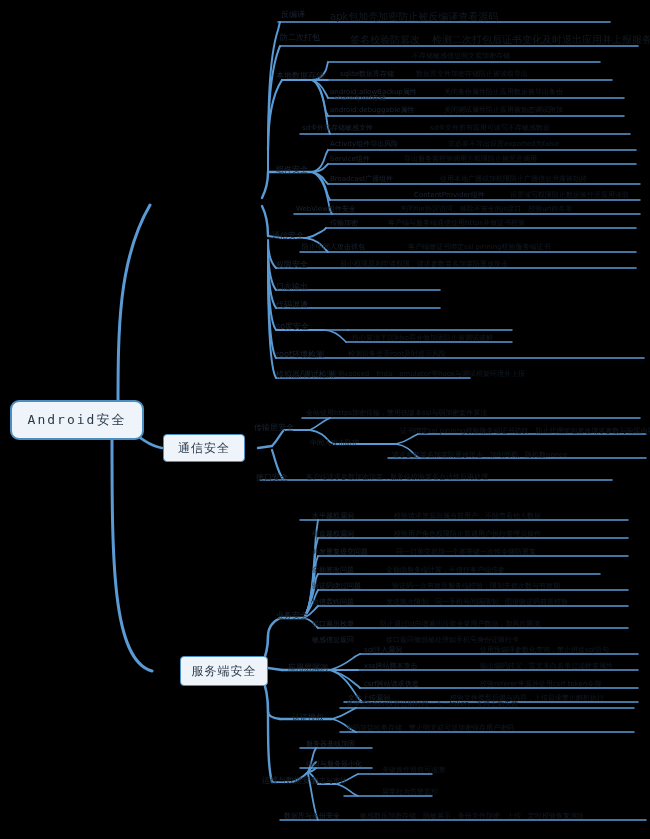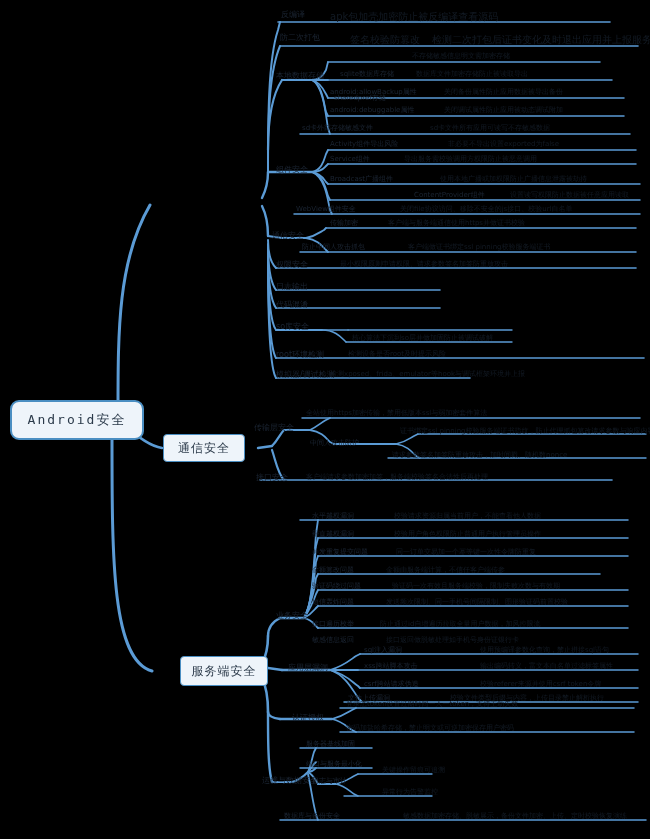--- a/index.html
+++ b/index.html
@@ -325,15 +325,15 @@
   <div class="txt v s" style="left:346px; top:701px;">登录态token设置过期时间一人一token，支持主动失效</div>
   <div class="txt v s" style="left:346px; top:725px;">密码加盐哈希存储，禁止明文或可逆加密保存用户密码</div>
 
   <div class="txt k" style="left:262px; top:777px;">运维与数据安全</div>
   <div class="txt k s" style="left:306px; top:741px;">服务器基线加固</div>
   <div class="txt k s" style="left:306px; top:761px;">端口与服务最小化</div>
   <div class="txt k s" style="left:312px; top:778px;">日志与审计</div>
   <div class="txt v s" style="left:382px; top:767px;">关键操作留痕可追溯</div>
   <div class="txt v s" style="left:382px; top:789px;">异常行为告警监控</div>
   <div class="txt k s" style="left:284px; top:813px;">数据库与备份安全</div>
-  <div class="txt v s" style="left:360px; top:813px;margin-left:43px;">敏感数据加密存储、脱敏展示，备份文件加密、上传、定时校验恢复演练</div>
+  <div class="txt v s" style="left:360px; top:813px;">敏感数据加密存储、脱敏展示，备份文件加密、上传、定时校验恢复演练</div>
 
 </div>
 
 </body></html>

